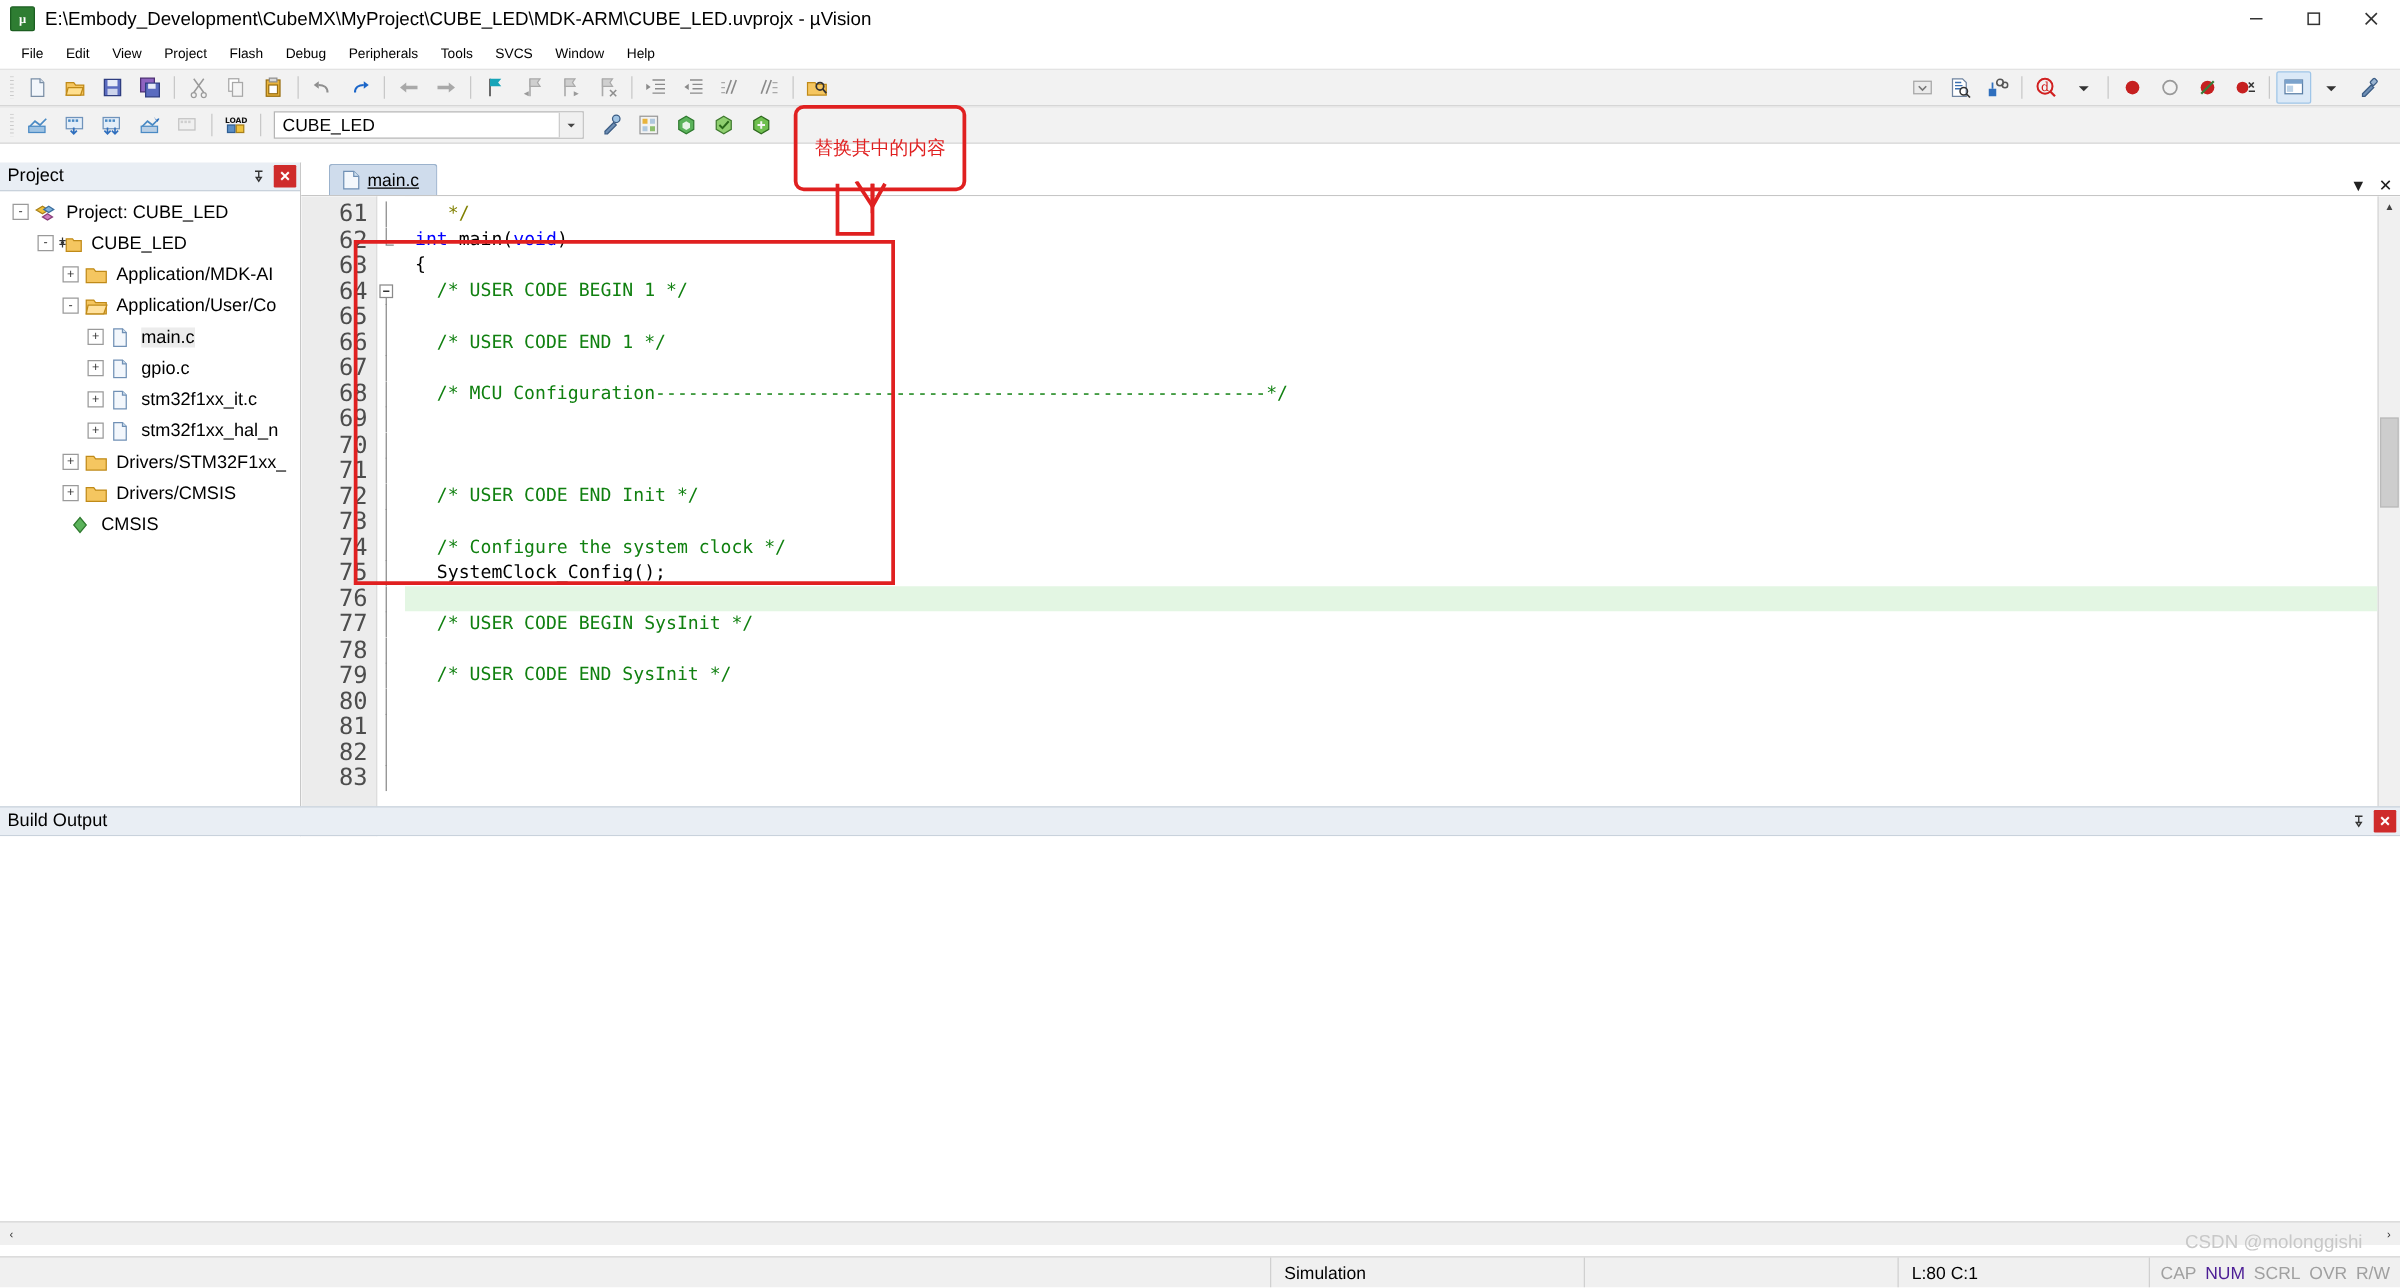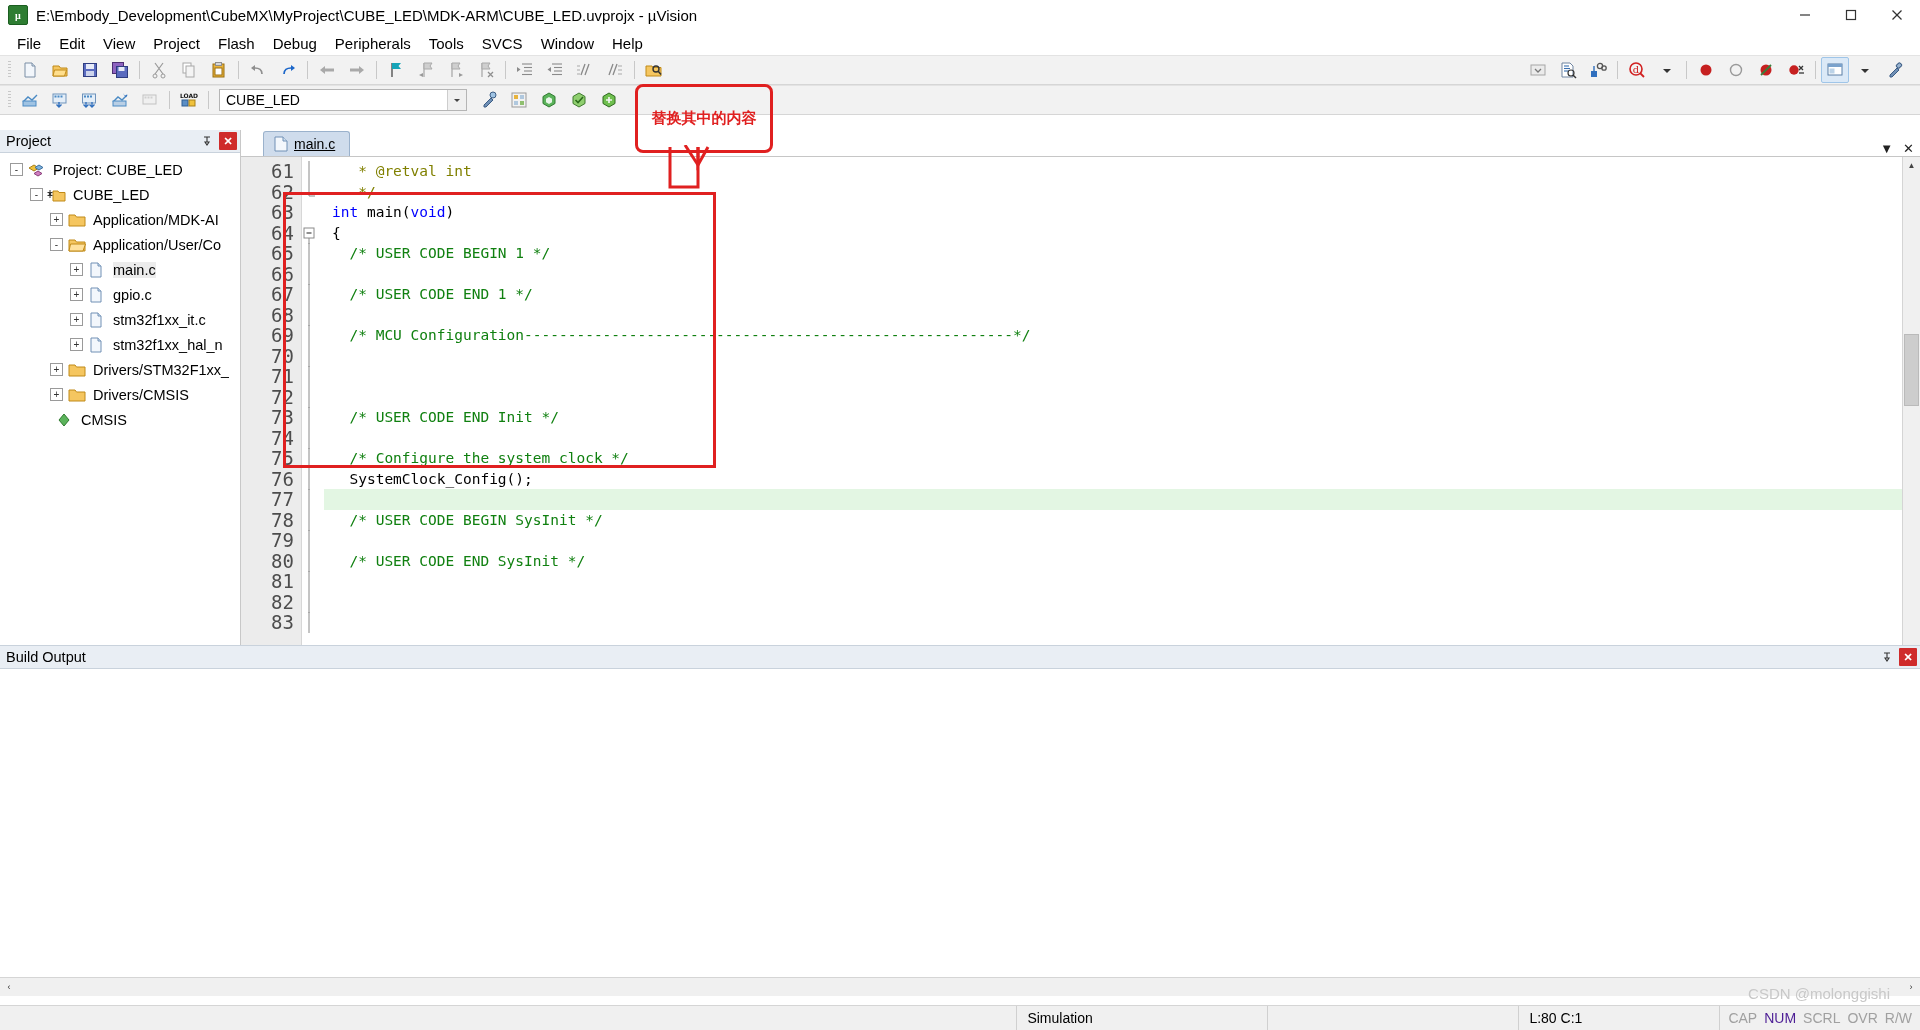--- a/index.html
+++ b/index.html
@@ -32,21 +32,21 @@
     font-size:14px;color:#333;
   }
   .win-btn svg{display:block;}
 
   
   .menubar{
     height:24px;display:flex;align-items:center;
     background:#ffffff;padding-left:8px;
   }
   .menu-item{
-    padding:2px 9px;font-size:15px;color:#000;white-space:nowrap;
+    padding:2px 9px;font-size:11px;color:#000;white-space:nowrap;
   }
 
   
   .toolbar{
     height:28px;display:flex;align-items:center;
     background:#f2f2f2;
     border-top:1px solid #e3e3e3;
     border-bottom:1px solid #d6d6d6;
     padding-left:4px;
     position:relative;
@@ -218,21 +218,20 @@
   .sb-flex{flex:1;border-right:1px solid #d0d0d0;height:24px;}
   .sb-keys{display:flex;gap:7px;padding:0 8px;color:#a0a0a0;}
   .sb-keys .on{color:#4c1d95;}
 
   
   .callout{
     position:absolute;left:635px;top:84px;width:132px;height:63px;
     border:3px solid #e02020;border-radius:8px;background:transparent;
     z-index:40;display:flex;align-items:center;justify-content:center;
     pointer-events:none;
-    font-weight:bold;
   }
   .callout-text{
     color:#e02020;font-size:15px;font-family:"DejaVu Sans",sans-serif;white-space:nowrap;
   }
   .callout-tail{
     position:absolute;left:660px;top:145px;z-index:41;pointer-events:none;
   }
   .redbox{
     position:absolute;left:283px;top:192px;width:427px;height:270px;
     border:3px solid #e02020;z-index:30;pointer-events:none;background:transparent;
@@ -952,21 +951,20 @@
             </svg></div>
         <div><svg width="22" height="21">
               <line x1="7" y1="0" x2="7" y2="21" stroke="#8a8a8a" stroke-width="1"></line>
             </svg></div>
         <div><svg width="22" height="21">
               <line x1="7" y1="0" x2="7" y2="21" stroke="#8a8a8a" stroke-width="1"></line>
             </svg></div>
       </div>
 
       <div class="codetext">
-        <div class="cline"><span class="doc">   * @retval int</span></div>
         <div class="cline"><span class="doc">   */</span></div>
         <div class="cline"><span class="kw">int </span><span class="pl">main(</span><span class="kw">void</span><span class="pl">)</span></div>
         <div class="cline"><span class="pl">{</span></div>
         <div class="cline"><span class="cm">  /* USER CODE BEGIN 1 */</span></div>
         <div class="cline"><span class="cm"></span></div>
         <div class="cline"><span class="cm">  /* USER CODE END 1 */</span></div>
         <div class="cline"><span class="cm"></span></div>
         <div class="cline"><span class="cm">  /* MCU Configuration--------------------------------------------------------*/</span></div>
         <div class="cline"><span class="cm"></span></div>
         <div class="cline"><span class="cm"></span></div>

